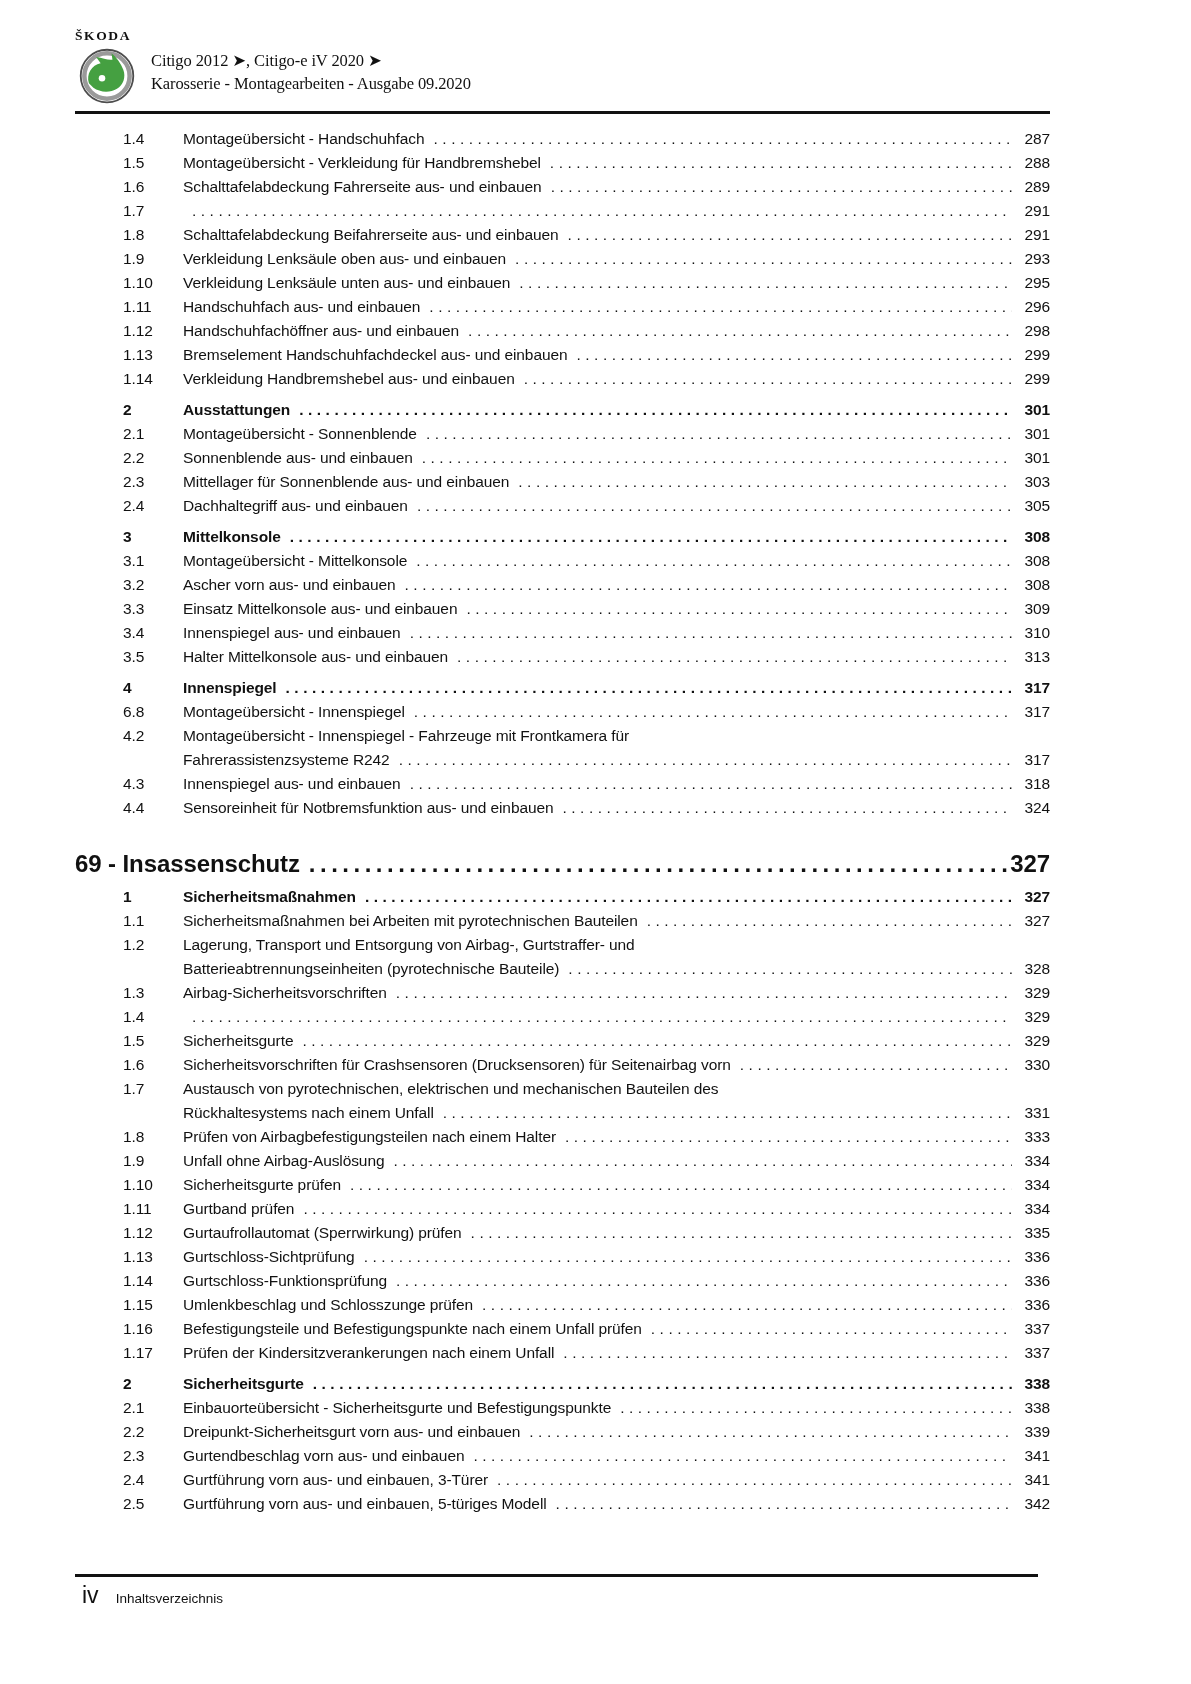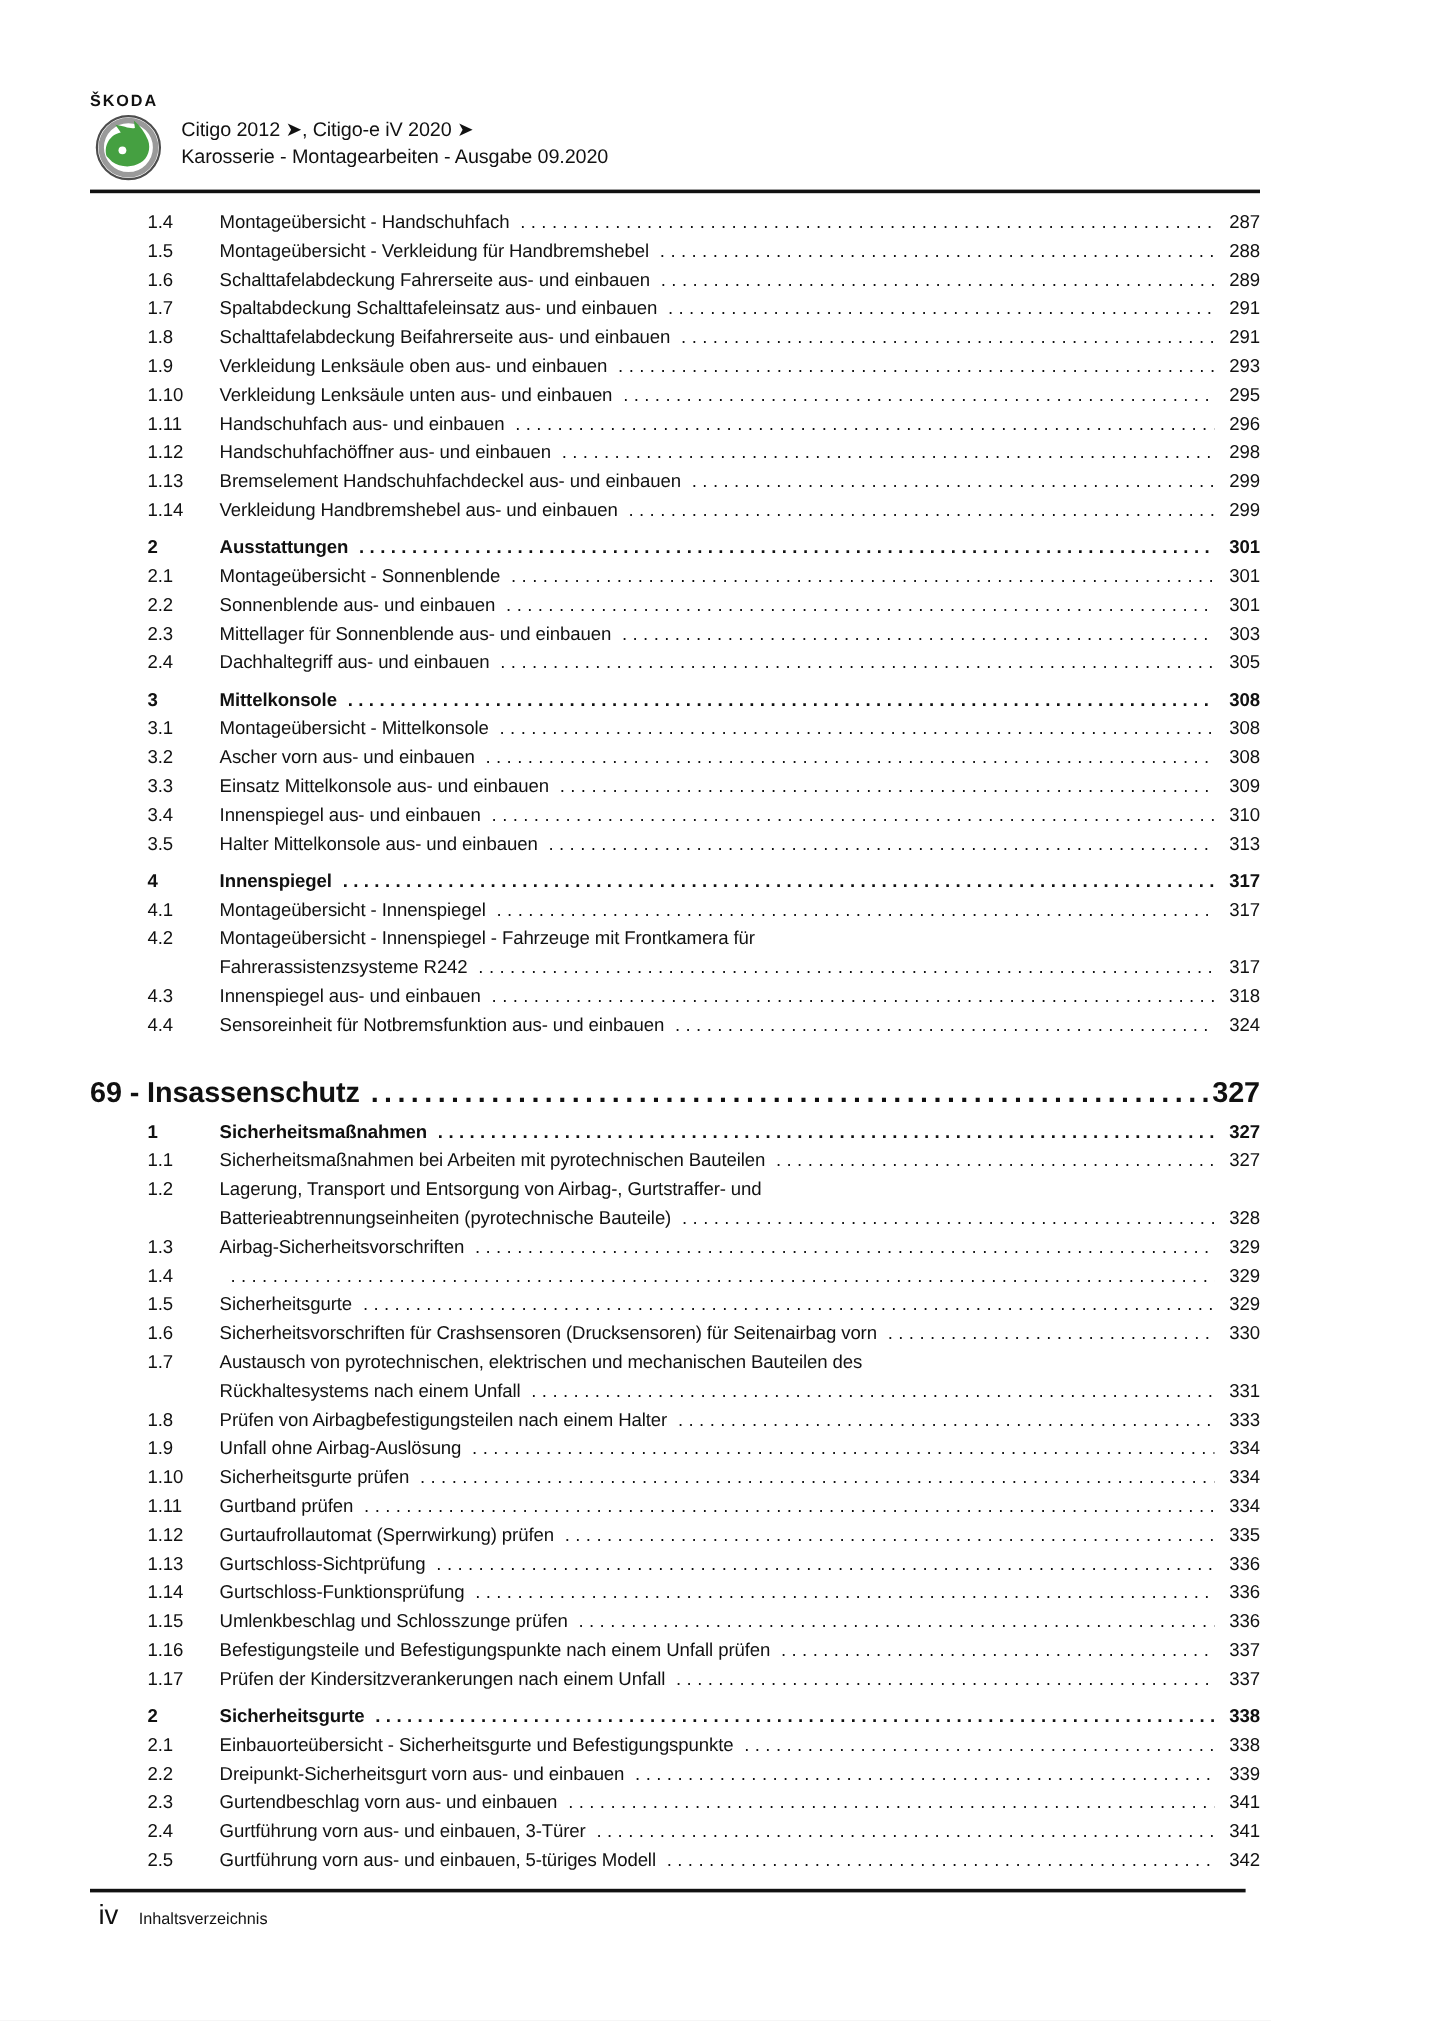--- a/index.html
+++ b/index.html
@@ -7,22 +7,22 @@
     position:relative;
     width:1191px;height:1684px;
     background:#ffffff;
     font-family:"Liberation Sans",sans-serif;
     color:#111;
     overflow:hidden;
     margin:0 auto;
   }
   
   .header{
-    padding:76px 141px 0 75px;
-    display:flex;align-items:flex-start;
+    padding:28px 141px 0 75px;
+    display:flex;align-items:flex-start;font-family:Liberation Serif, serif;
   }
   .logo{width:76px;flex-shrink:0;}
   .brand{
     font-size:13.5px;font-weight:bold;letter-spacing:1.6px;
     color:#111;white-space:nowrap;
   }
   .badge{width:58px;height:58px;margin-top:3px;margin-left:3px;display:block;}
   .header-text{
     padding-top:21px;
     font-size:16.5px;line-height:23px;
@@ -120,21 +120,20 @@
             <span class="text">Schalttafelabdeckung Fahrerseite aus- und einbauen</span>
             <span class="leader">................................................................................................................................................................</span>
             <span class="pagenum">289</span>
           </div>
         </div>
       </div>
       <div class="row item">
         <span class="num">1.7</span>
         <div class="entry">
           <div class="line">
-            <span class="text">Spaltabdeckung Schalttafeleinsatz aus- und einbauen</span>
             <span class="leader">................................................................................................................................................................</span>
             <span class="pagenum">291</span>
           </div>
         </div>
       </div>
       <div class="row item">
         <span class="num">1.8</span>
         <div class="entry">
           <div class="line">
             <span class="text">Schalttafelabdeckung Beifahrerseite aus- und einbauen</span>
@@ -317,21 +316,21 @@
         <span class="num">4</span>
         <div class="entry">
           <div class="line">
             <span class="text">Innenspiegel</span>
             <span class="leader">................................................................................................................................................................</span>
             <span class="pagenum">317</span>
           </div>
         </div>
       </div>
       <div class="row item">
-        <span class="num">4.1</span>
+        <span class="num">6.8</span>
         <div class="entry">
           <div class="line">
             <span class="text">Montageübersicht - Innenspiegel</span>
             <span class="leader">................................................................................................................................................................</span>
             <span class="pagenum">317</span>
           </div>
         </div>
       </div>
       <div class="row item">
         <span class="num">4.2</span>

